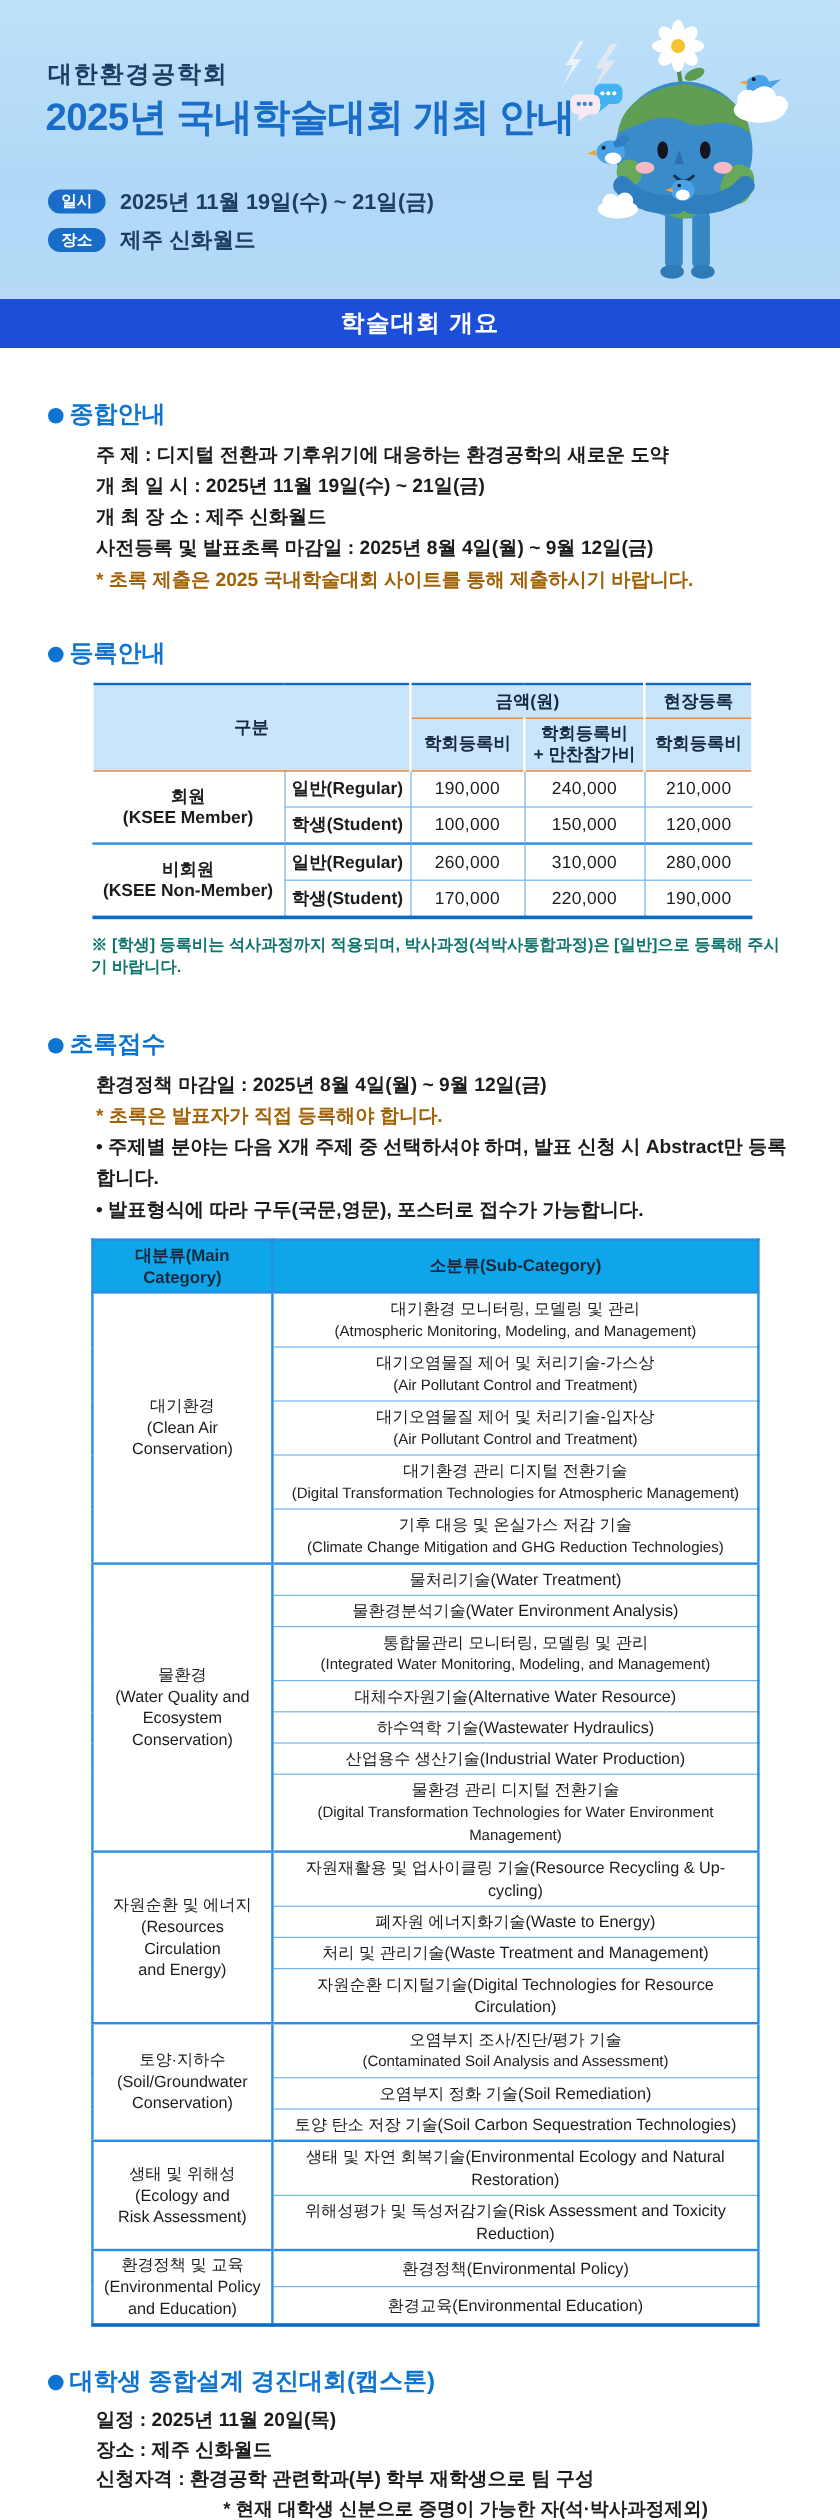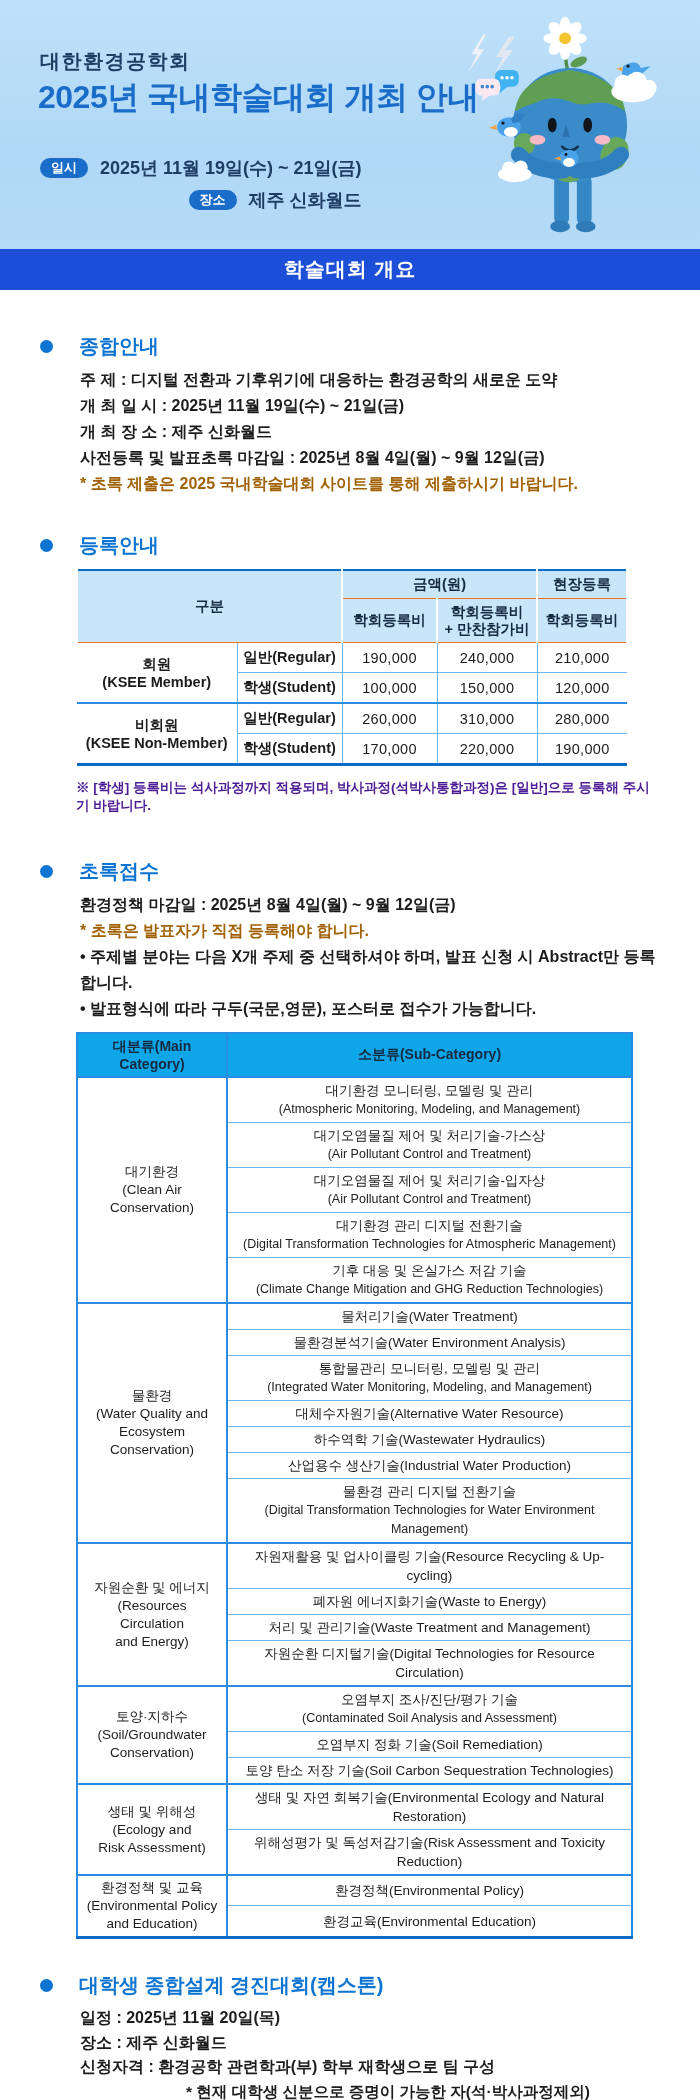--- a/index.html
+++ b/index.html
@@ -5,31 +5,31 @@
   * { box-sizing: border-box; margin: 0; padding: 0; }
   html,body { width:700px; }
   body {
     height:2100px; overflow:hidden; background:#ffffff;
     font-family:"Liberation Sans", sans-serif; color:#1c1c1c;
   }
   
   .header { position:relative; height:249px; background:linear-gradient(180deg,#bfe1fa 0%,#b0d8f6 60%,#b4daf7 100%); }
   .society { position:absolute; left:40px; top:48px; font-size:20px; font-weight:700; color:#1e3d63; letter-spacing:1.5px; }
   .main-title { position:absolute; left:38px; top:76px; font-size:32px; font-weight:800; color:#1a6cc9; letter-spacing:-0.5px; }
-  .badges { position:absolute; left:40px; top:156px; display:flex; flex-direction:column; gap:8px;align-items:flex-end; }
+  .badges { position:absolute; left:40px; top:156px; display:flex; flex-direction:column; gap:8px; }
   .badge-row { display:flex; align-items:center; gap:12px; }
   .badge-pill { background:#1a6cc9; color:#fff; font-size:13px; font-weight:700; padding:3px 11px 4px; border-radius:13px; line-height:1; }
   .badge-value { font-size:18px; font-weight:700; color:#1e3d63; }
   .illustration { position:absolute; right:4px; top:8px; width:256px; height:238px; }
   
   .banner { height:41px; background:#1d4ed8; display:flex; align-items:center; justify-content:center; }
   .banner-title { color:#ffffff; font-size:20px; font-weight:800; letter-spacing:1px; }
   
   .content { padding:0 40px 0 40px; }
-  .section-heading { display:flex; align-items:center; gap:26px; font-size:20px; font-weight:800; color:#0e74d1; line-height:24px; }
+  .section-heading { display:flex; align-items:center; gap:5px; font-size:20px; font-weight:800; color:#0e74d1; line-height:24px; }
   .bullet { width:13px; height:13px; border-radius:50%; background:#0e74d1; flex:0 0 13px; }
   .sec1 .section-heading { margin-top:44px; }
   .body-block { margin:9px 0 0 40px; }
   .body-line { font-size:16px; font-weight:700; line-height:26px; color:#1c1c1c; }
   .note-blue { font-size:16px; font-weight:700; line-height:26px; color:#a16207; }
   .sec2 .section-heading { margin-top:36px; }
   
   .reg-table { border-collapse:collapse; margin:12px 0 0 36px; width:550px; table-layout:fixed; }
   .reg-table th, .reg-table td { text-align:center; vertical-align:middle; }
   .reg-table { border-top:2px solid #0a6cc8; border-bottom:3px solid #0a6cc8; }
@@ -38,21 +38,21 @@
   .reg-table tr.hrow2 th { white-space:pre-line; line-height:17px; height:44px; }
   .reg-table tr.hrow1 th { height:26px; }
   .reg-table thead th { border-bottom:1px solid #f97316; }
   .reg-table td { font-size:14.5px; padding:5px 2px; border:1px solid #6fb6f1; height:28px; }
   .reg-table td.member-cell { white-space:pre-line; line-height:18px; font-weight:600; border-left:none; }
   .reg-table td.type-cell { font-weight:600; }
   .reg-table td.fee-cell { font-weight:500; letter-spacing:0.3px; }
   .reg-table tr.group-start td { border-top:2px solid #2a8ce2; }
   .reg-table td:first-child, .reg-table td.no-left { border-left:none;margin-top:28px; }
   .reg-table td:last-child { border-right:none; }
-  .reg-note { margin:13px 0 0 36px; font-size:13.5px; font-weight:700; color:#4c1d95; }
+  .reg-note { margin:13px 0 0 36px; font-size:13.5px; font-weight:700; color:#0f766e; }
   .sec3 .section-heading { margin-top:44px; }
   
   .cat-table { border-collapse:collapse; margin:10px 0 0 36px; width:555px; table-layout:fixed;
                border:2px solid #2a8ce2; border-top:2px solid #0a6cc8; border-bottom:3px solid #0a6cc8; }
   .cat-table th { background:#0ea5e9; font-size:14px; font-weight:700; color:#15293f; padding:4px 2px;
                   border:2px solid #2a8ce2; height:26px; }
   .cat-table td { border:1px solid #6fb6f1; text-align:center; vertical-align:middle; padding:3px 6px; }
   .cat-table td.main-cell { border-right:2px solid #2a8ce2; border-left:none; white-space:pre-line;
                             font-size:13.5px; line-height:18px; font-weight:500; }
   .cat-table tr.group-start td { border-top:2px solid #2a8ce2; }

